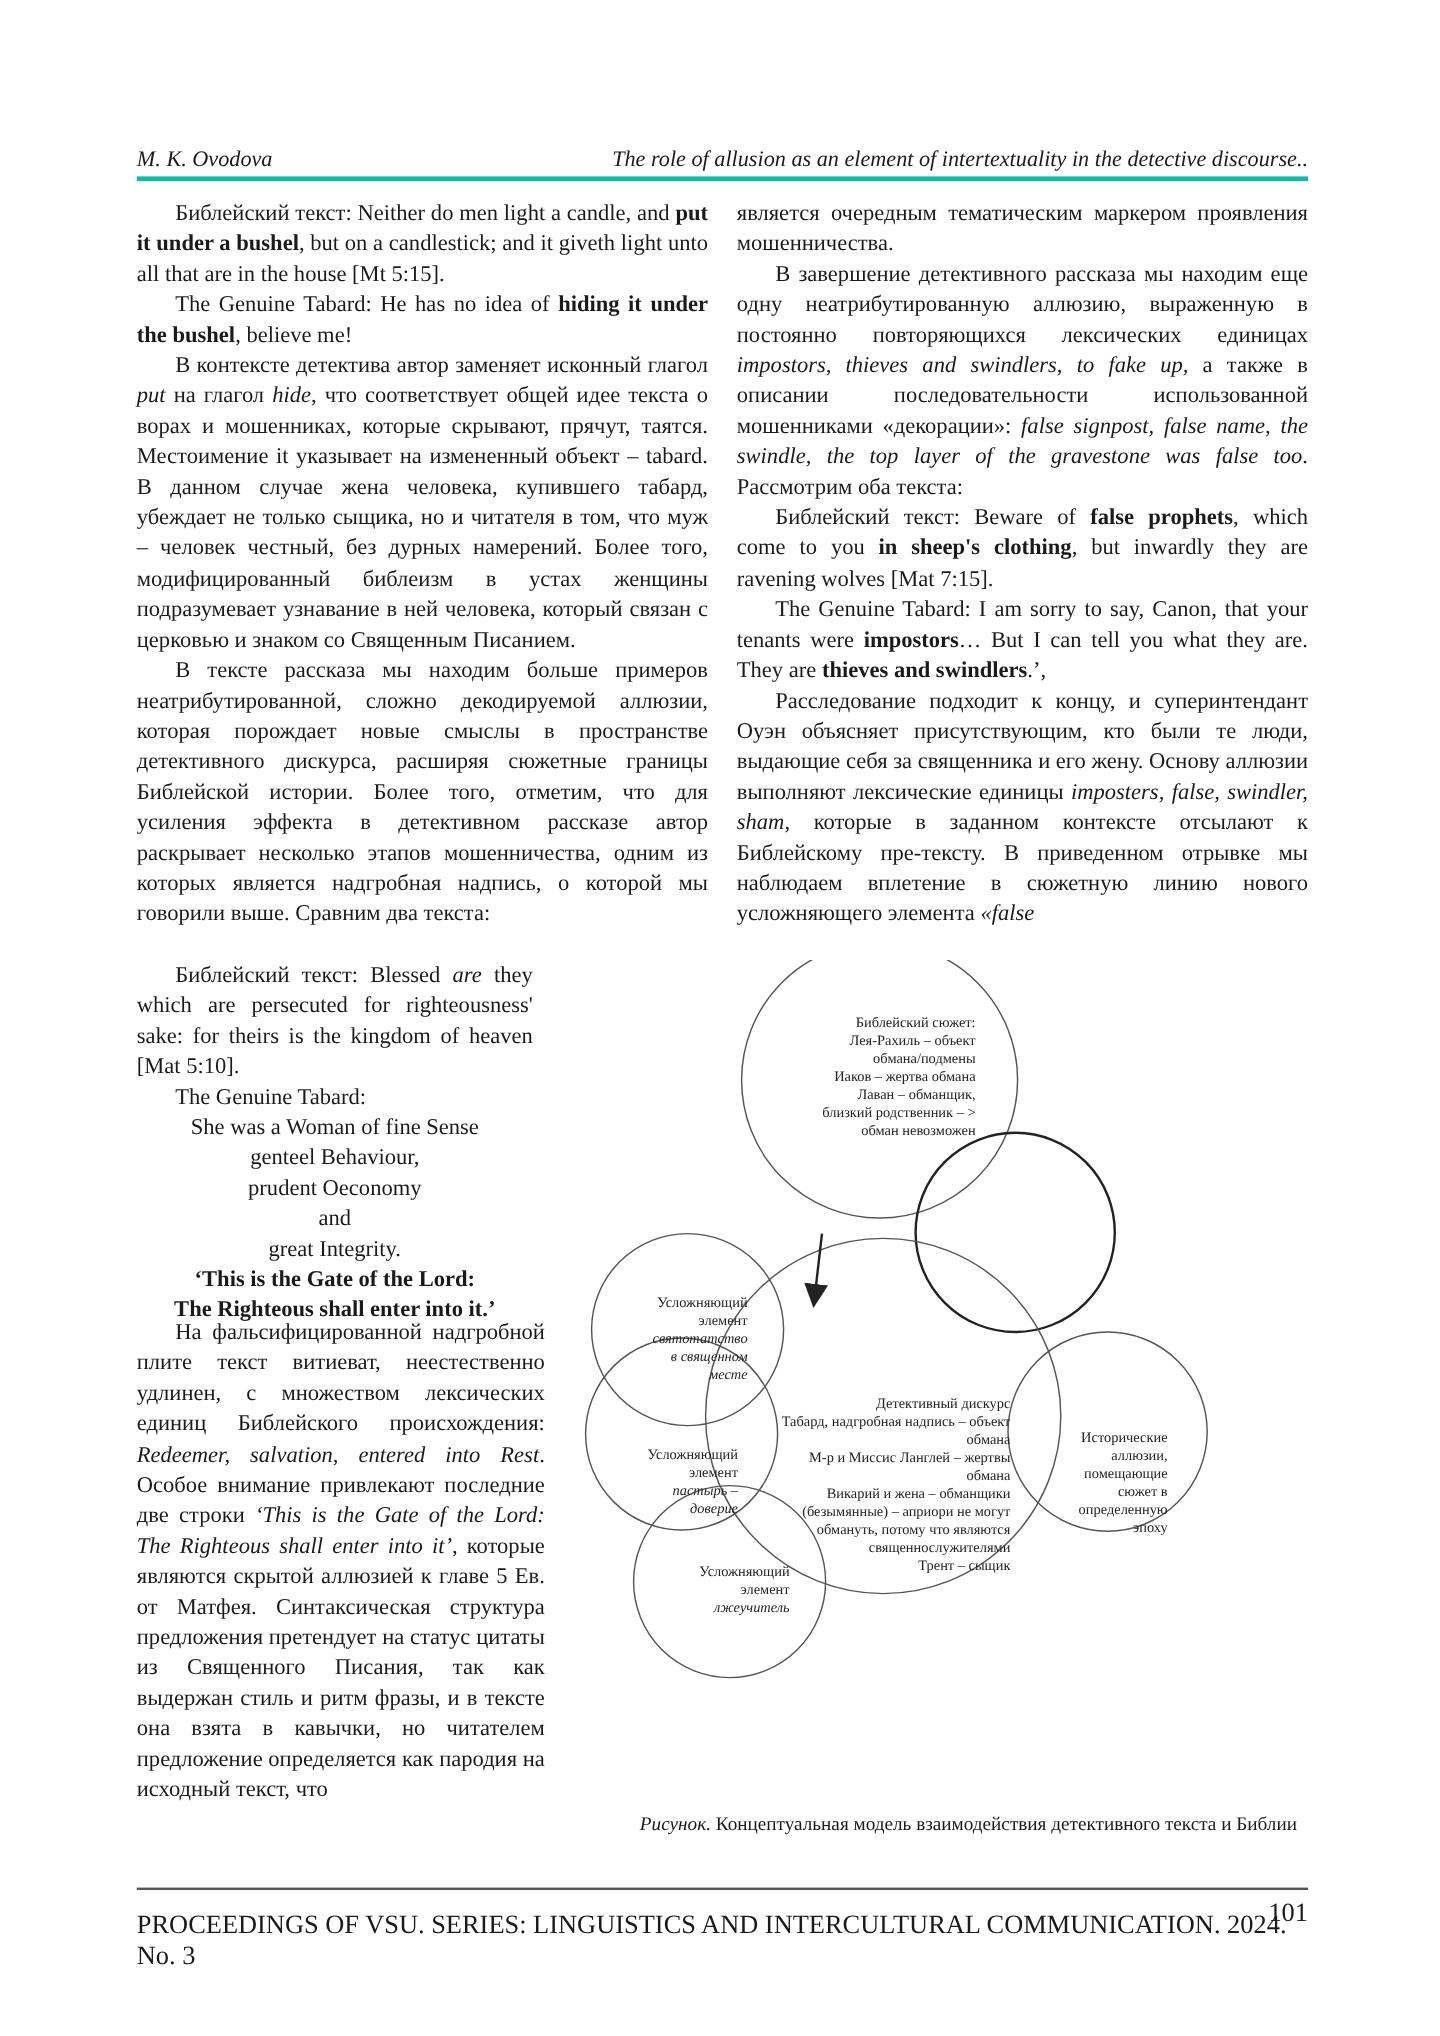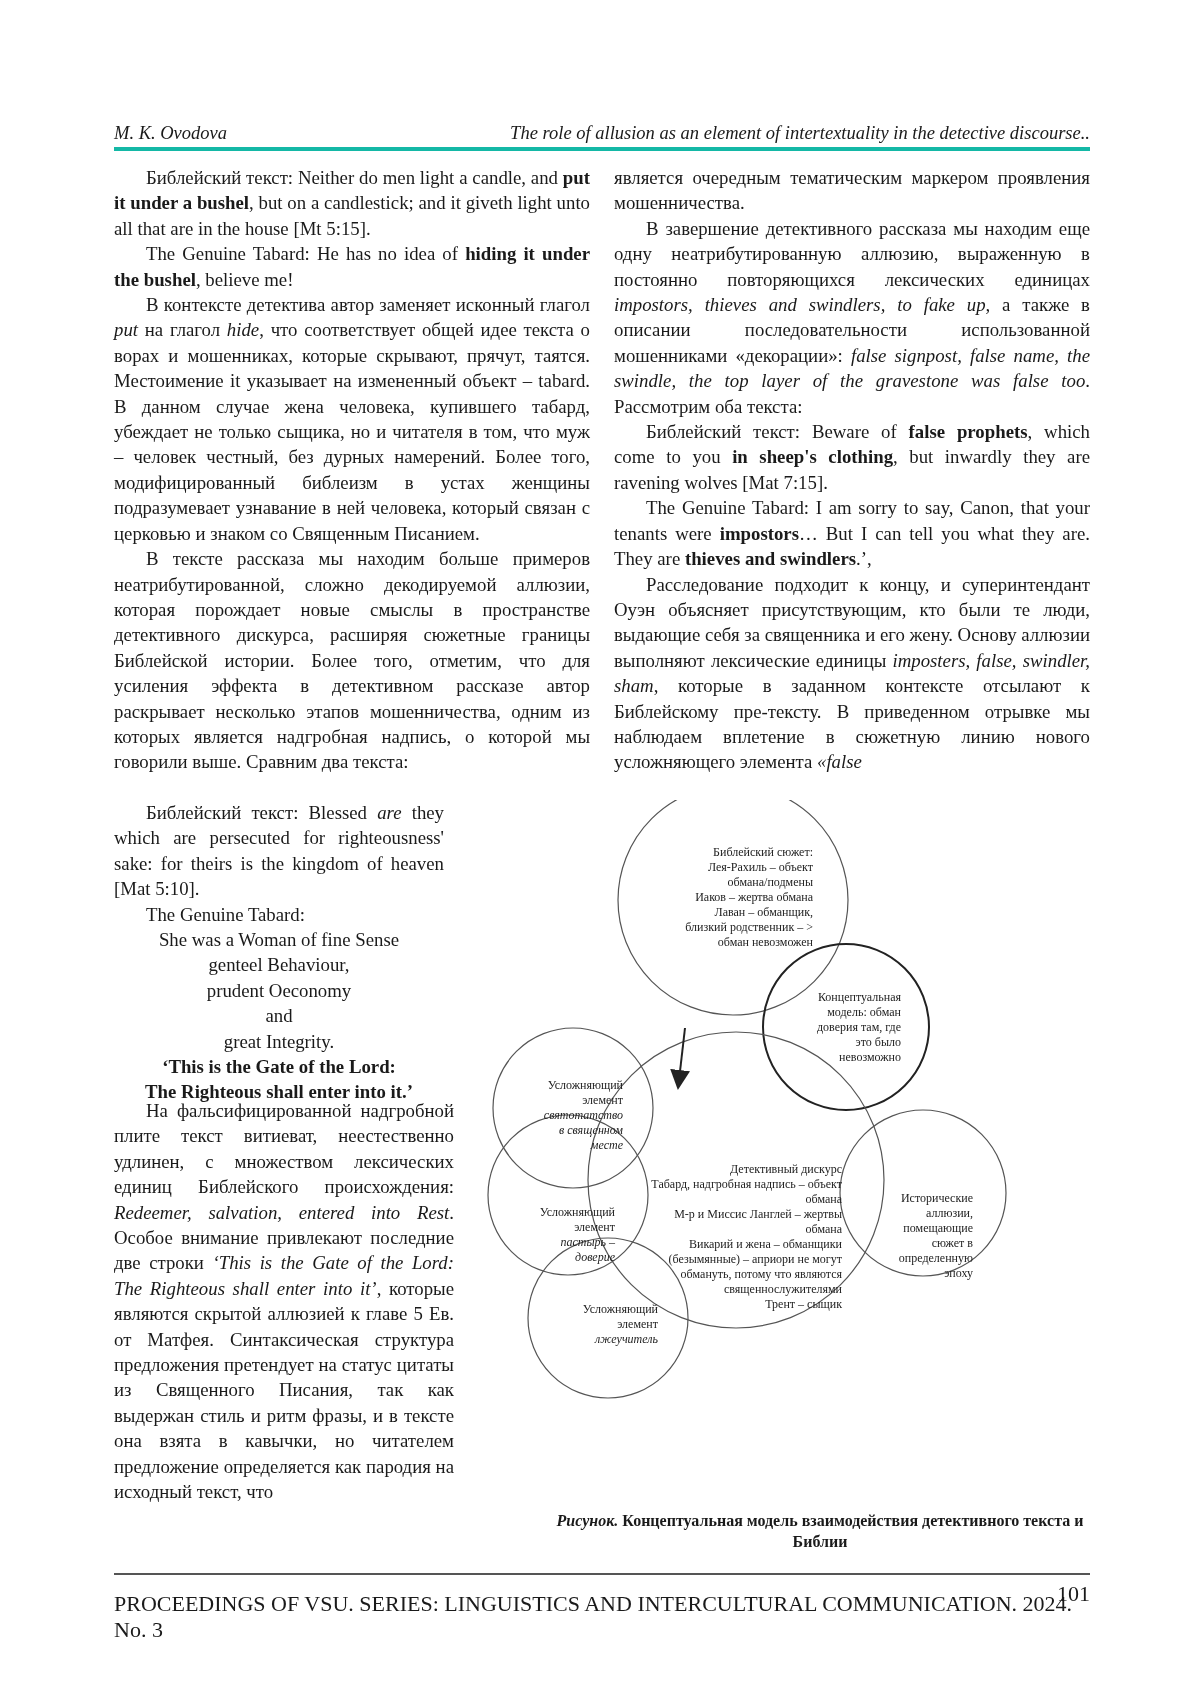--- a/index.html
+++ b/index.html
@@ -17,21 +17,21 @@
     .narrow { position: absolute; left: 114px; top: 800px; width: 330px; font-size: 18.8px; line-height: 25.4px; text-align: justify; }
     .narrow p { margin: 0; text-indent: 32px; }
     .center { text-align: center; text-indent: 0 !important; }
     .narrow-lower { position: absolute; left: 114px; top: 1098px; width: 340px; font-size: 18.8px; line-height: 25.4px; text-align: justify; }
     .narrow-lower p { margin: 0; text-indent: 32px; }
     b { font-weight: bold; }
     i { font-style: italic; }
     .diagram { position: absolute; left: 480px; top: 800px; width: 620px; height: 700px; }
     .diagram svg { position: absolute; left: 0; top: 0; }
     .lbl { position: absolute; font-size: 12px; line-height: 15px; text-align: right; color: #222; }
-    .caption { position: absolute; left: 540px; top: 1510px; width: 560px; text-align: center; font-size: 16px; line-height: 21px; font-weight: bold; }
+    .caption { position: absolute; left: 527px; top: 1510px; width: 560px; text-align: center; font-size: 16px; line-height: 21px; }
     .footer { position: absolute; left: 114px; top: 1573px; width: 976px; border-top: 2px solid #555; padding-top: 16px; font-size: 22px; }
     .footer .r { position: absolute; right: 0; top: 6px; }
   </style>
 </head>
 <body>
 
 <div class="hdr">
   <span class="l">M. K. Ovodova</span>
   <span class="r">The role of allusion as an element of intertextuality in the detective discourse..</span>
 </div>
@@ -87,27 +87,20 @@
   <div class="lbl" style="left:173px; top:45px; width:160px;">
     <div>Библейский сюжет:</div>
     <div>Лея-Рахиль – объект</div>
     <div>обмана/подмены</div>
     <div>Иаков – жертва обмана</div>
     <div>Лаван – обманщик,</div>
     <div>близкий родственник – &gt;</div>
     <div>обман невозможен</div>
   </div>
 
-  <div class="lbl" style="left:311px; top:190px; width:110px;">
-    <div>Концептуальная</div>
-    <div>модель: обман</div>
-    <div>доверия там, где</div>
-    <div>это было</div>
-    <div>невозможно</div>
-  </div>
 
   <div class="lbl" style="left:150px; top:362px; width:212px;">
     <div>Детективный дискурс</div>
     <div>Табард, надгробная надпись – объект</div>
     <div>обмана</div>
     <div>М-р и Миссис Ланглей – жертвы</div>
     <div>обмана</div>
     <div>Викарий и жена – обманщики</div>
     <div>(безымянные) – априори не могут</div>
     <div>обмануть, потому что являются</div>

